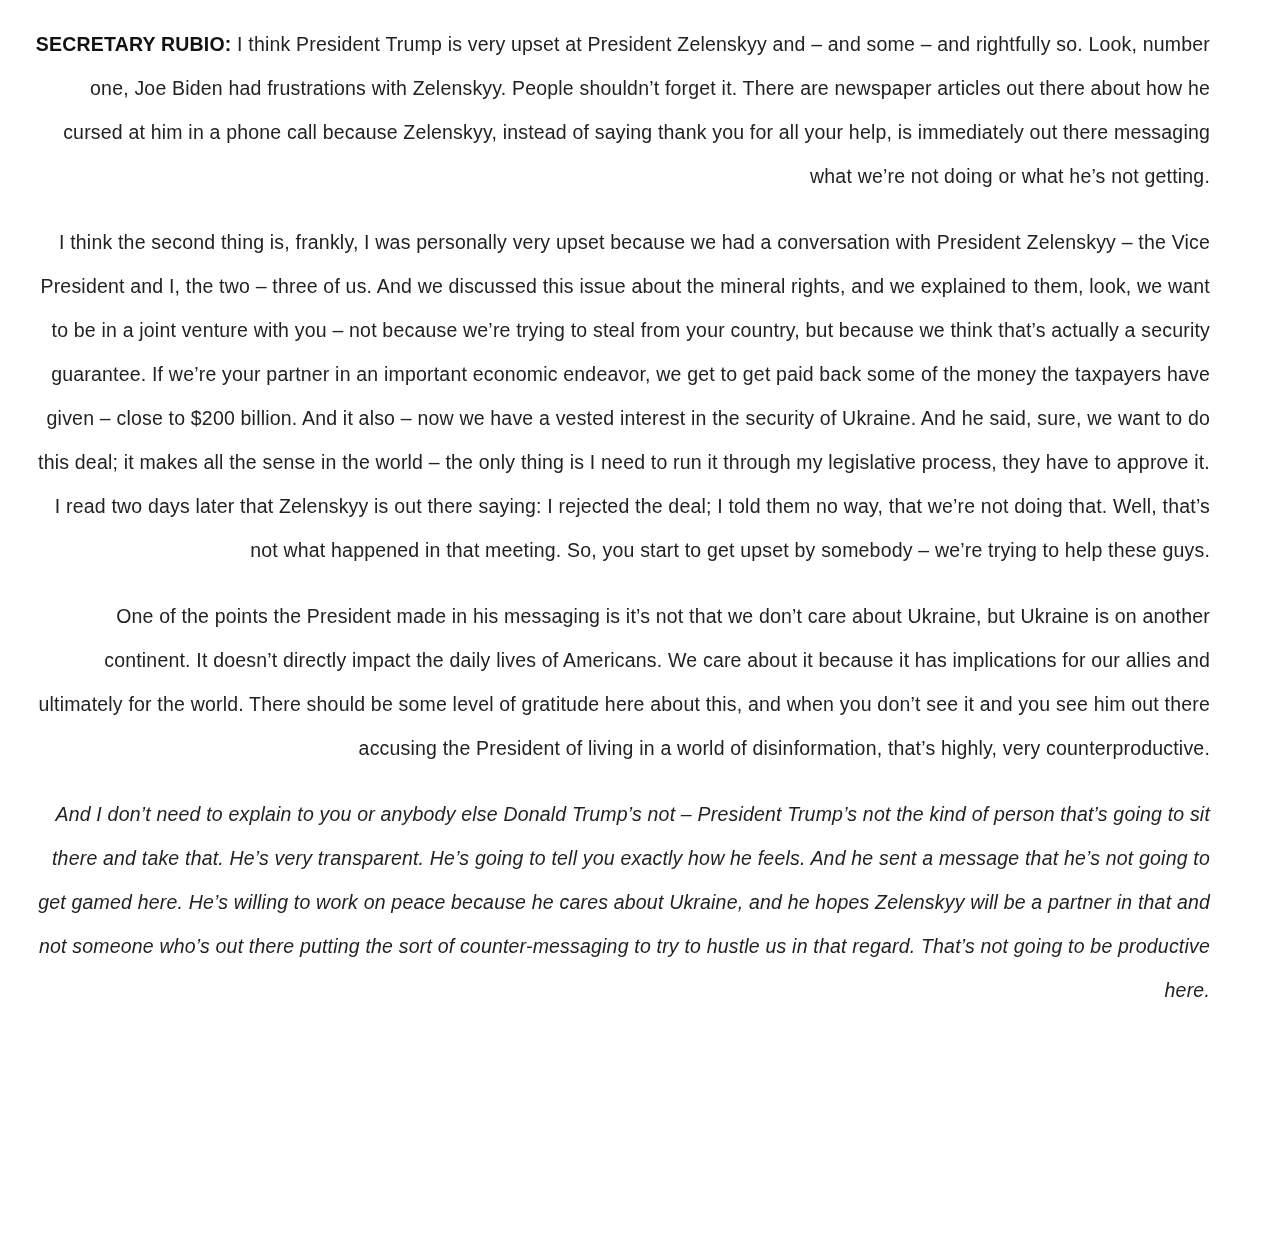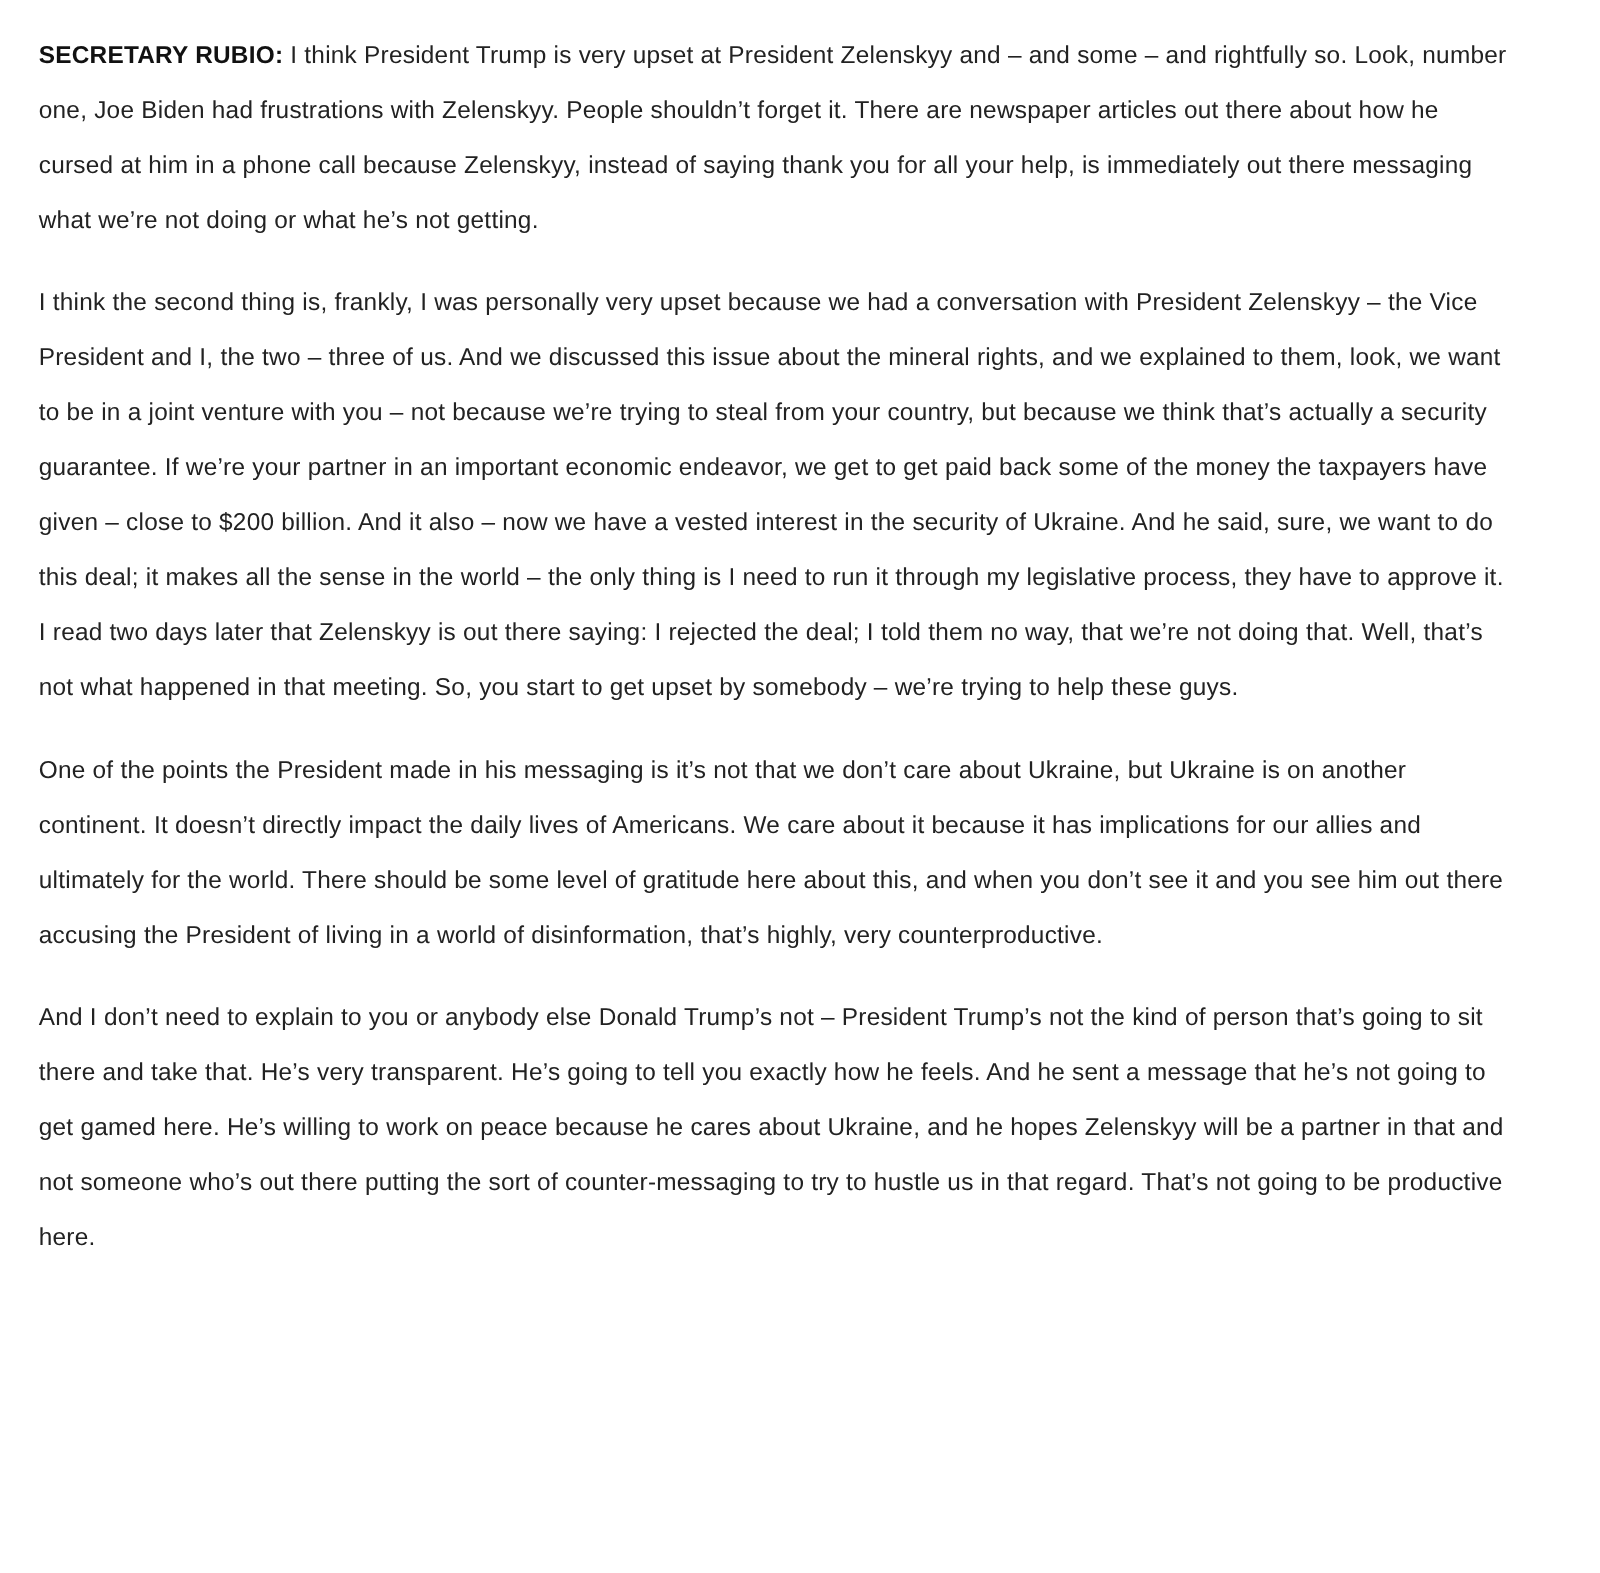--- a/index.html
+++ b/index.html
@@ -16,25 +16,26 @@
   .page {
     width: 1280px;
     box-sizing: border-box;
     padding: 22px 70px 0 31px;
   }
   .para {
     font-size: 19.5px;
     line-height: 44px;
     color: #222222;
     margin: 0 0 22px 0;
-    text-align: left;
+    text-align: right;
     letter-spacing: 0.01em;
   }
   .para:last-child {
     margin-bottom: 0;
+    font-style: italic;
   }
   .speaker {
     font-weight: bold;
     color: #111111;
   }
 </style>
 </head>
 <body>
 
 <div class="page">

